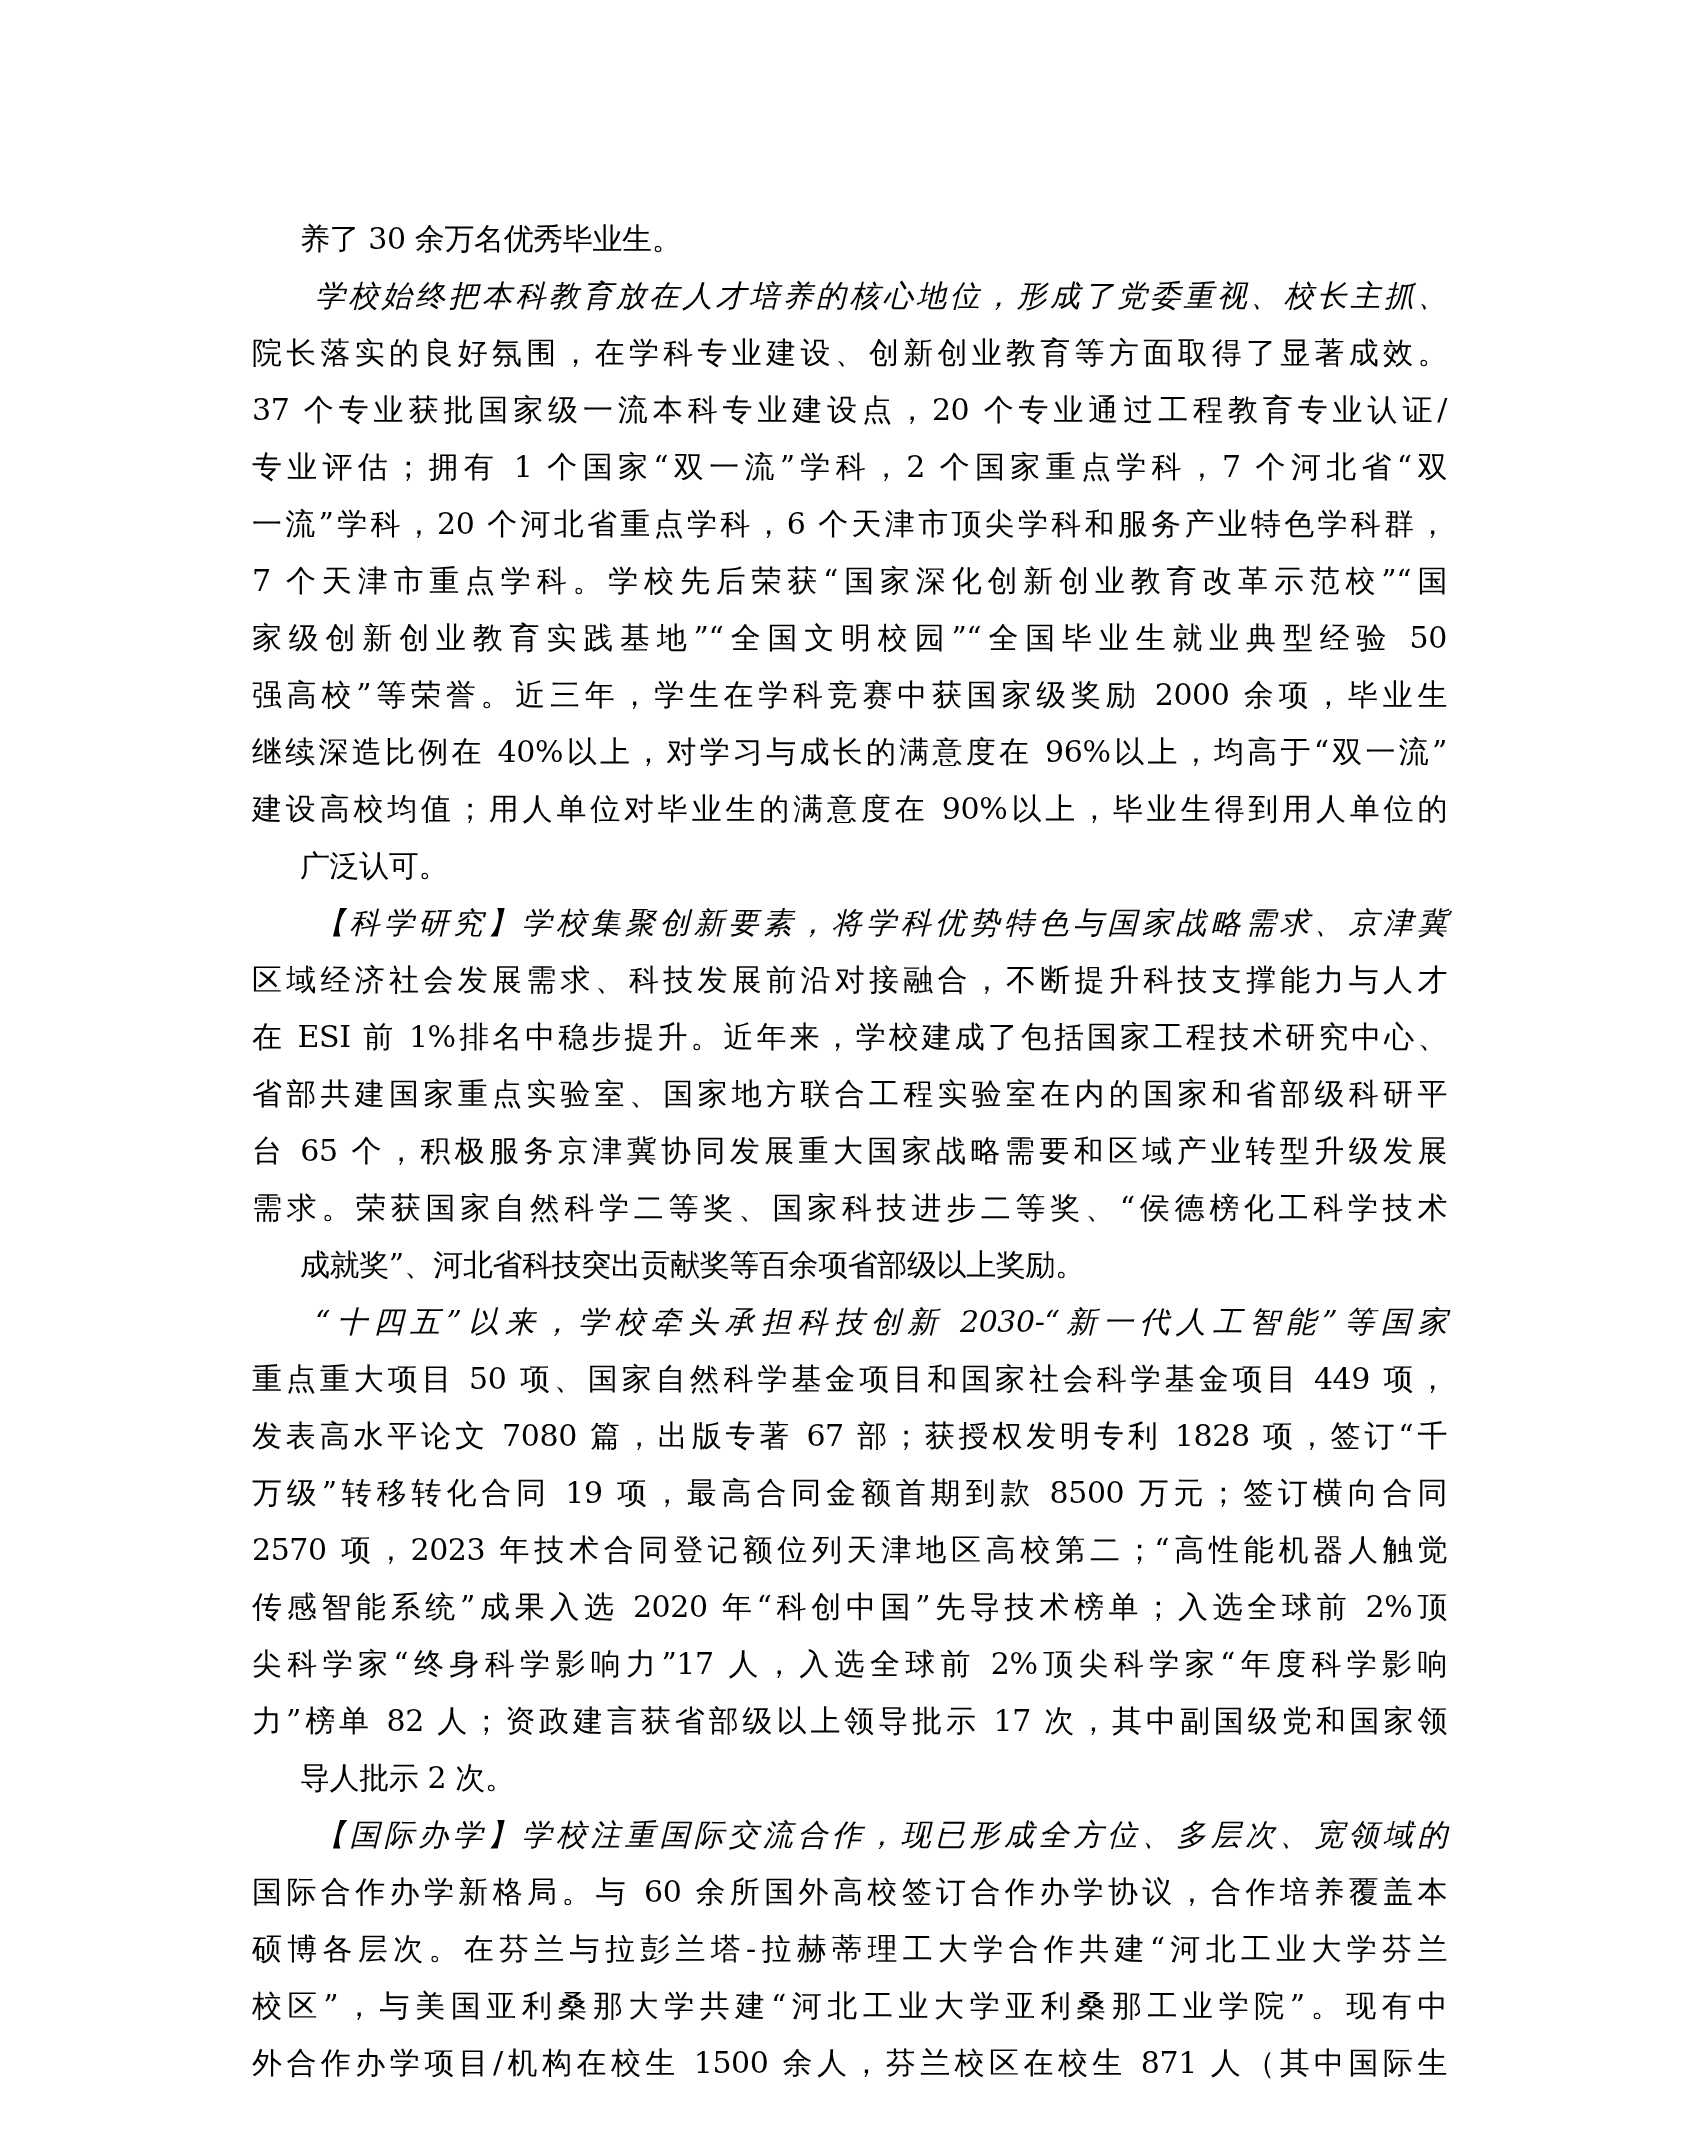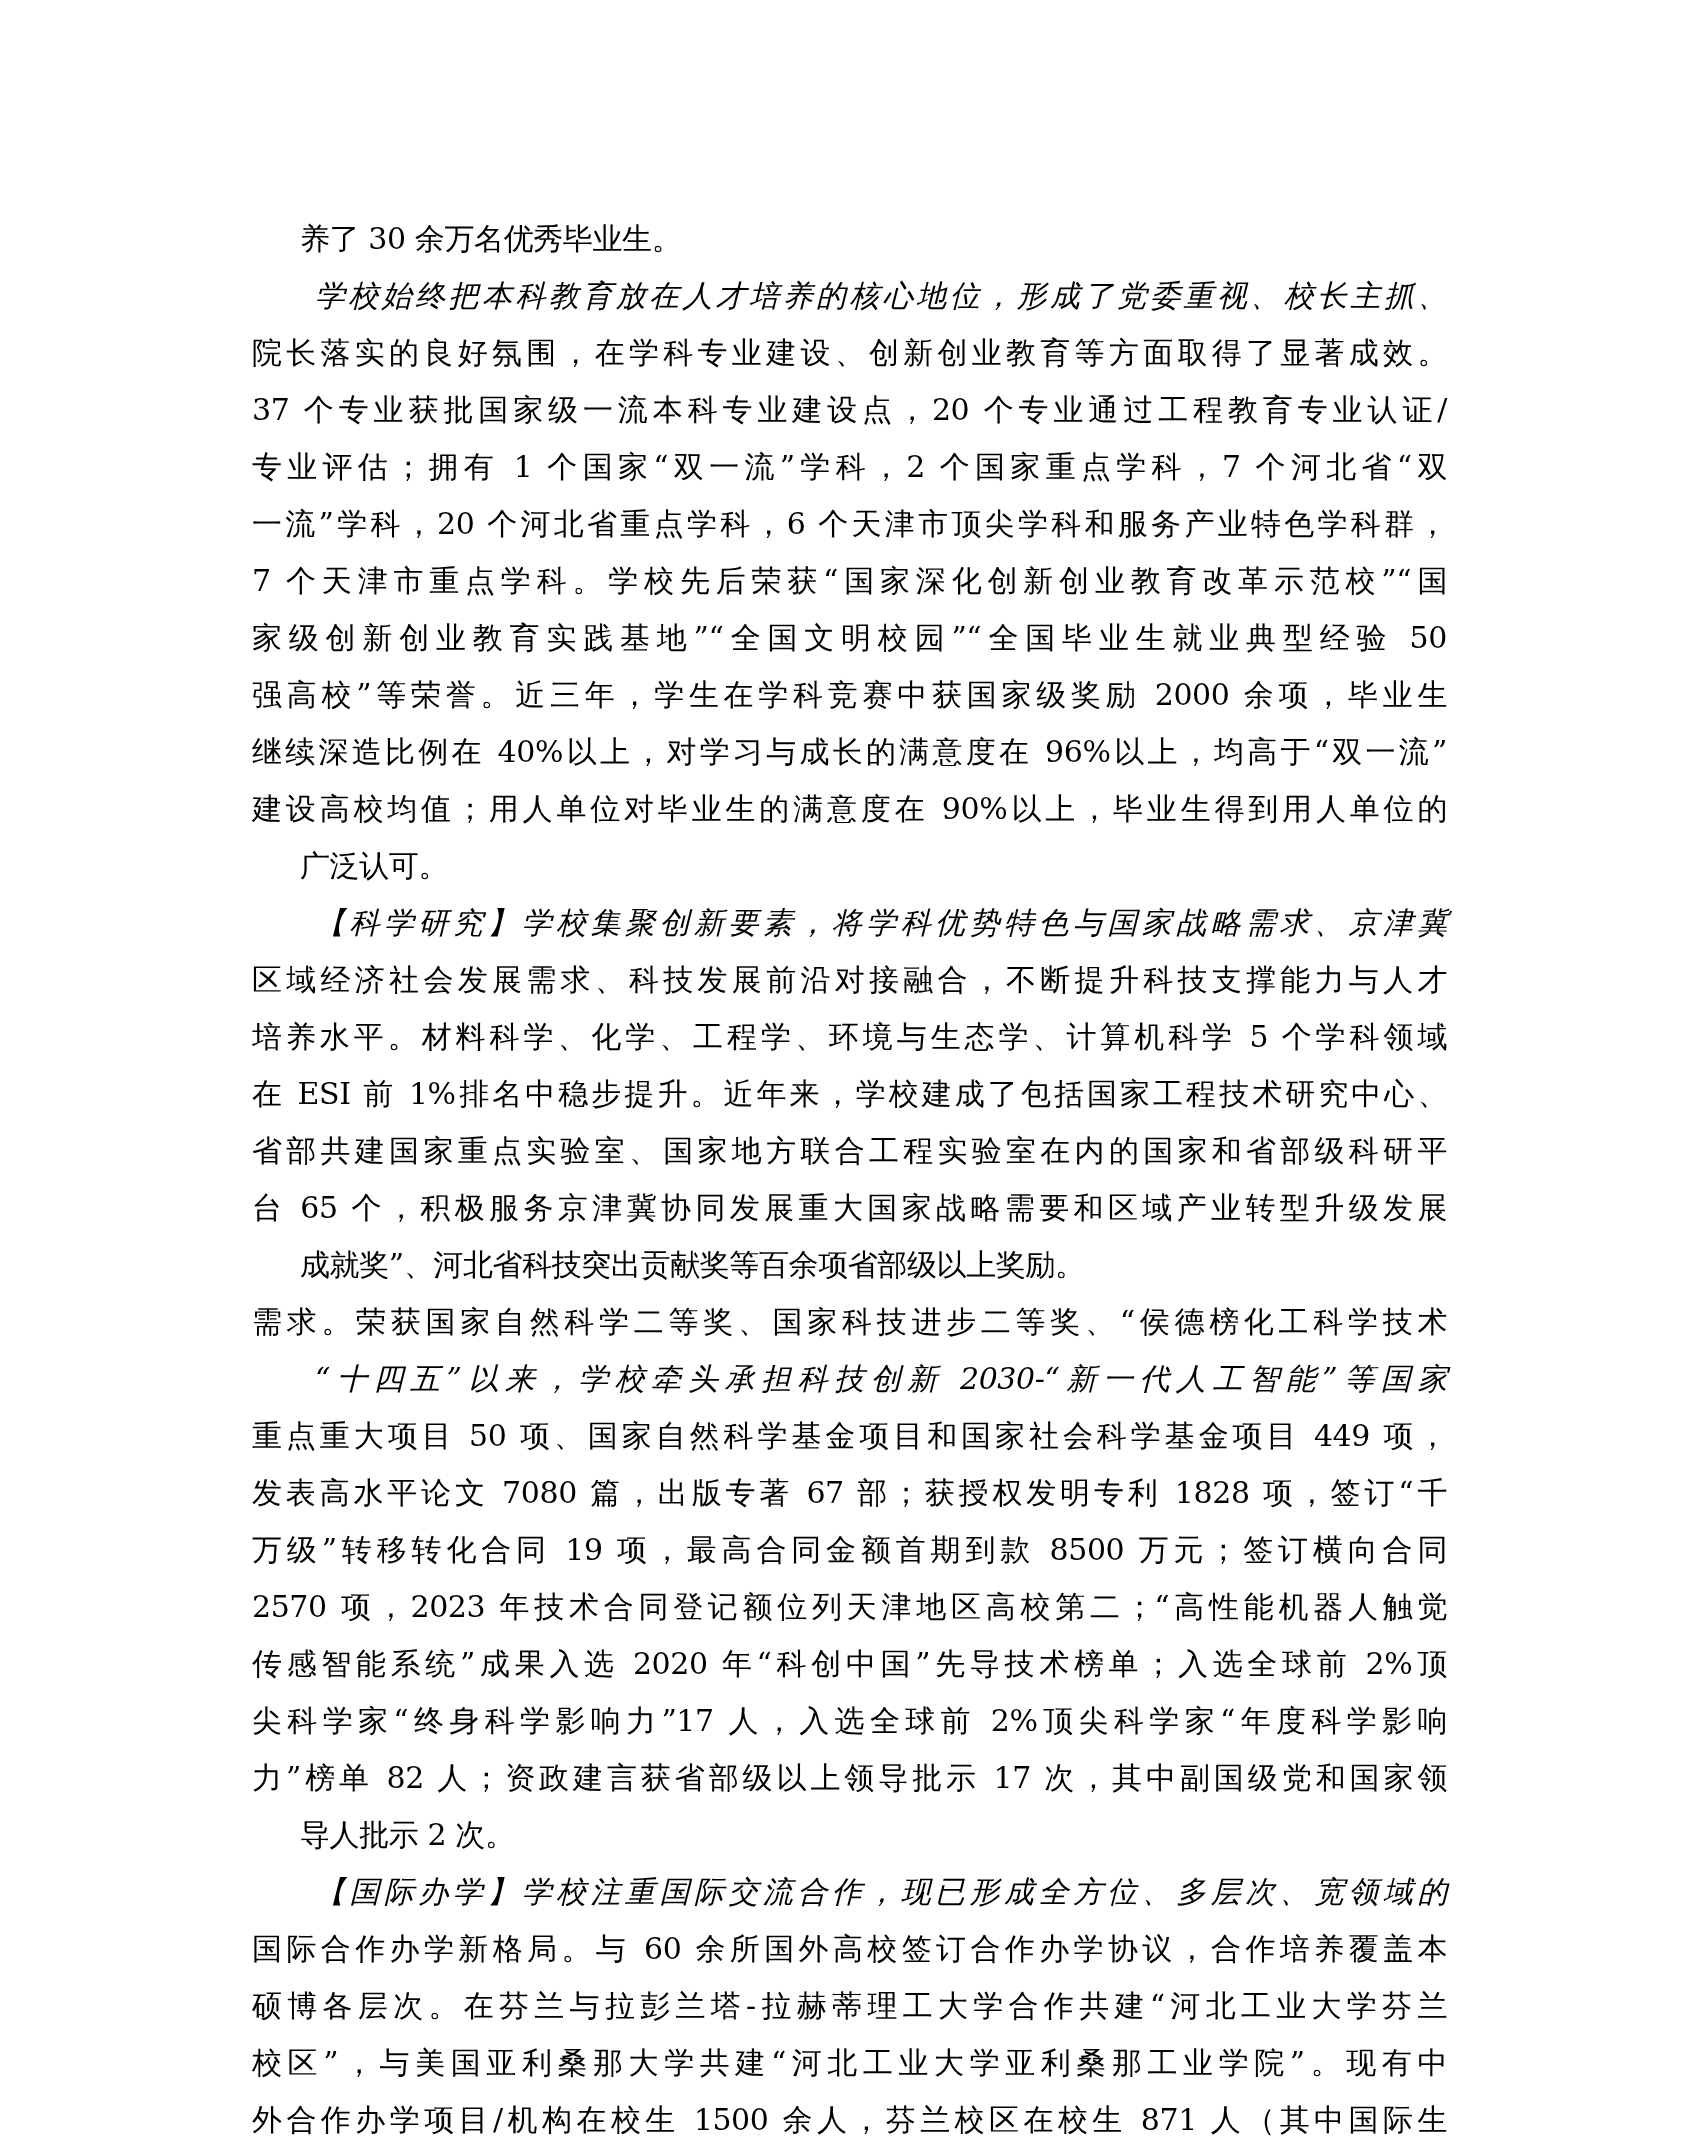--- a/index.html
+++ b/index.html
@@ -41,26 +41,25 @@
     <div class="line">一流”学科，20 个河北省重点学科，6 个天津市顶尖学科和服务产业特色学科群，</div>
     <div class="line">7 个天津市重点学科。学校先后荣获“国家深化创新创业教育改革示范校”“国</div>
     <div class="line">家级创新创业教育实践基地”“全国文明校园”“全国毕业生就业典型经验 50</div>
     <div class="line">强高校”等荣誉。近三年，学生在学科竞赛中获国家级奖励 2000 余项，毕业生</div>
     <div class="line">继续深造比例在 40%以上，对学习与成长的满意度在 96%以上，均高于“双一流”</div>
     <div class="line">建设高校均值；用人单位对毕业生的满意度在 90%以上，毕业生得到用人单位的</div>
     <div class="line last">广泛认可。</div>
 
     <div class="line indent">【科学研究】学校集聚创新要素，将学科优势特色与国家战略需求、京津冀</div>
     <div class="line">区域经济社会发展需求、科技发展前沿对接融合，不断提升科技支撑能力与人才</div>
-    <div class="line">培养水平。材料科学、化学、工程学、环境与生态学、计算机科学 5 个学科领域</div>
     <div class="line">在 ESI 前 1%排名中稳步提升。近年来，学校建成了包括国家工程技术研究中心、</div>
     <div class="line">省部共建国家重点实验室、国家地方联合工程实验室在内的国家和省部级科研平</div>
     <div class="line">台 65 个，积极服务京津冀协同发展重大国家战略需要和区域产业转型升级发展</div>
+    <div class="line">需求。荣获国家自然科学二等奖、国家科技进步二等奖、“侯德榜化工科学技术</div>
     <div class="line last">成就奖”、河北省科技突出贡献奖等百余项省部级以上奖励。</div>
-    <div class="line">需求。荣获国家自然科学二等奖、国家科技进步二等奖、“侯德榜化工科学技术</div>
 
     <div class="line indent">“十四五”以来，学校牵头承担科技创新 2030-“新一代人工智能”等国家</div>
     <div class="line">重点重大项目 50 项、国家自然科学基金项目和国家社会科学基金项目 449 项，</div>
     <div class="line">发表高水平论文 7080 篇，出版专著 67 部；获授权发明专利 1828 项，签订“千</div>
     <div class="line">万级”转移转化合同 19 项，最高合同金额首期到款 8500 万元；签订横向合同</div>
     <div class="line">2570 项，2023 年技术合同登记额位列天津地区高校第二；“高性能机器人触觉</div>
     <div class="line">传感智能系统”成果入选 2020 年“科创中国”先导技术榜单；入选全球前 2%顶</div>
     <div class="line">尖科学家“终身科学影响力”17 人，入选全球前 2%顶尖科学家“年度科学影响</div>
     <div class="line">力”榜单 82 人；资政建言获省部级以上领导批示 17 次，其中副国级党和国家领</div>
     <div class="line last">导人批示 2 次。</div>

